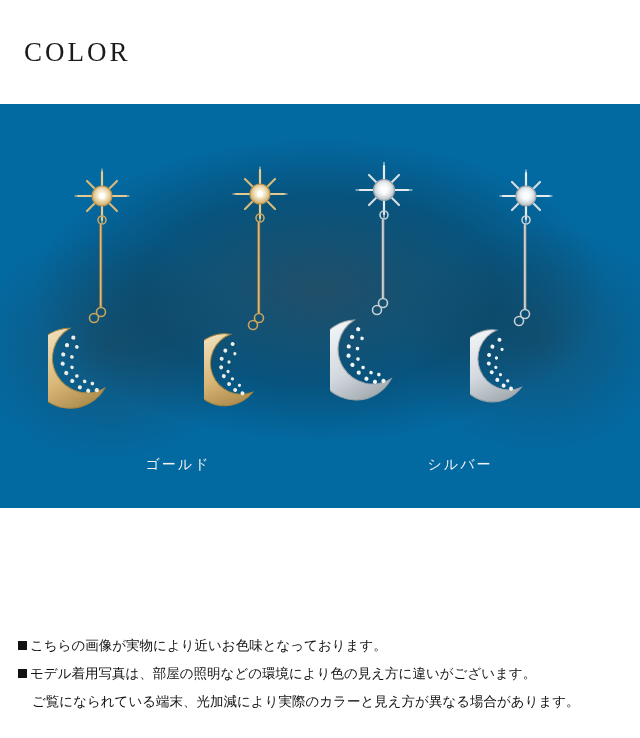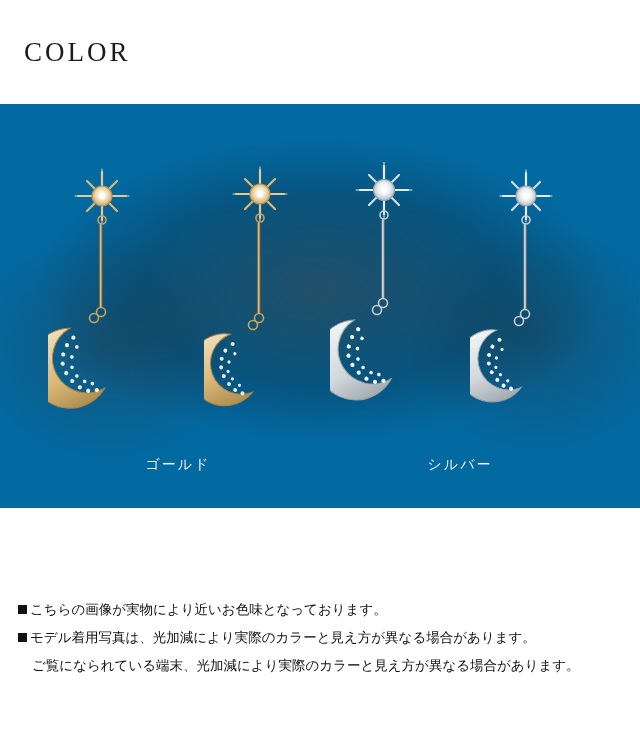--- a/index.html
+++ b/index.html
@@ -78,21 +78,21 @@
     letter-spacing: 2px;
     color: #f2f2f2;
   }
   .label-gold { left: 98px; }
   .label-silver { left: 380px; }
 
   
   .notes {
     position: absolute;
     left: 0;
-    top: 596px;
+    top: 632px;
     width: 640px;
     padding: 0 18px;
     box-sizing: border-box;
   }
   .note-line {
     font-family: "Liberation Sans", sans-serif;
     font-size: 13.5px;
     line-height: 28px;
     color: #111111;
     white-space: nowrap;
@@ -368,20 +368,20 @@
 
     <div class="color-label label-gold">ゴールド</div>
     <div class="color-label label-silver">シルバー</div>
   </div>
 
   <div class="notes">
     <div class="note-line">
       <span class="sq"></span><span>こちらの画像が実物により近いお色味となっております。</span>
     </div>
     <div class="note-line">
-      <span class="sq"></span><span>モデル着用写真は、光加減により実際のカラーと見え方が異なる場合があります。</span>
+      <span class="sq"></span><span>モデル着用写真は、部屋の照明などの環境により色の見え方に違いがございます。</span>
     </div>
     <div class="note-line indent">
       <span>ご覧になられている端末、光加減により実際のカラーと見え方が異なる場合があります。</span>
     </div>
   </div>
 
 </div>
 
 </body></html>

